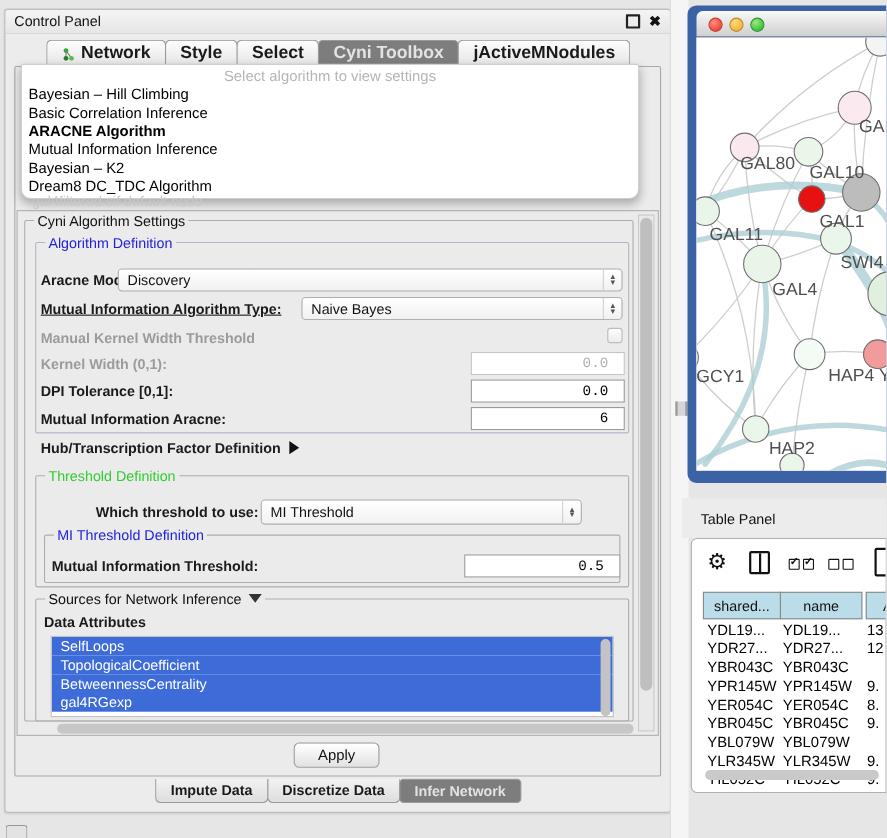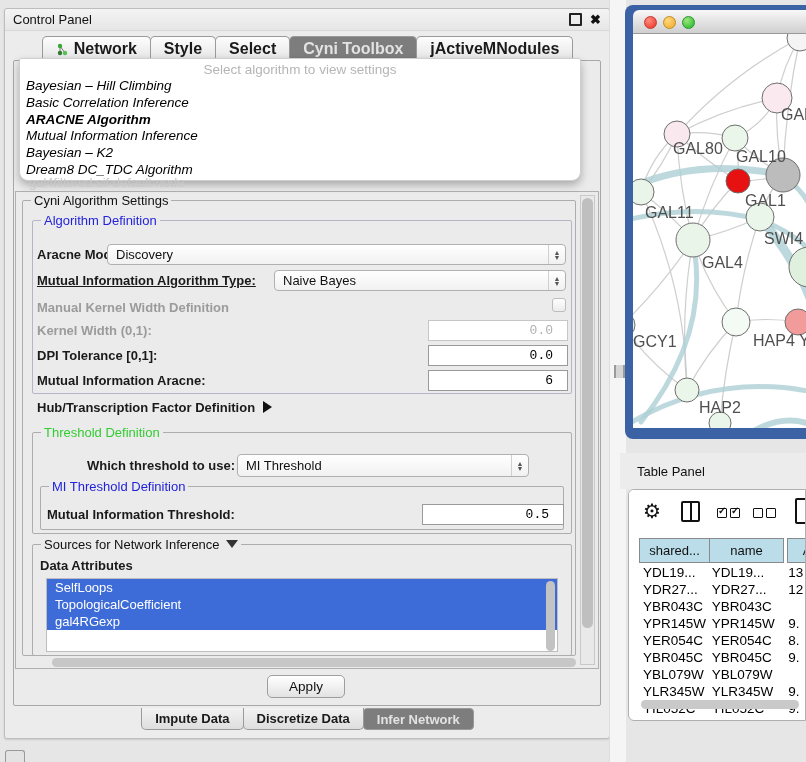--- a/index.html
+++ b/index.html
@@ -12,21 +12,21 @@
   .float-icon{width:9px;height:9px;border:2px solid #222;border-radius:1px;}
   .close-icon{font-size:13px;font-weight:bold;color:#111;line-height:10px;}
   
   .tab-row{position:absolute;left:0;top:26px;right:0;height:26px;display:flex;justify-content:center;align-items:flex-end;}
   .tab{height:25px;box-sizing:border-box;display:flex;align-items:center;gap:5px;padding:0 13px;border:1px solid #9a9a9a;border-bottom:none;border-radius:5px 5px 0 0;background:linear-gradient(#fdfdfd,#e4e4e4);font-size:16px;font-weight:bold;color:#1a1a1a;margin-right:-1px;}
   .tab.selected{background:#7d7d7d;color:#e3e3e3;}
   .big-panel{position:absolute;left:8px;top:51px;width:588px;height:646px;box-sizing:border-box;background:#ebebeb;border:1px solid #a8a8a8;border-radius:2px;}
   
   .dd-panel{position:absolute;left:14px;top:49px;width:562px;height:123px;box-sizing:border-box;background:#fff;border:1px solid #cfcfcf;border-radius:2px 2px 9px 9px;box-shadow:0 4px 9px rgba(0,0,0,.28);z-index:32;padding-top:2px;}
   .dd-placeholder{text-align:center;color:#b5b5b5;font-size:13.5px;height:17px;line-height:17px;}
-  .dd-item{font-size:13.5px;line-height:16.8px;padding-left:6px;color:#000;white-space:nowrap;font-style:italic;}
+  .dd-item{font-size:13.5px;line-height:16.8px;padding-left:6px;color:#000;white-space:nowrap;}
   .dd-bold{font-weight:bold;}
   .ghost-combo{position:absolute;left:24px;top:166px;width:540px;height:20px;color:#c7c7c7;font-size:13px;z-index:33;overflow:hidden;pointer-events:none;}
   
   .settings-panel{position:absolute;left:10px;top:182px;width:584px;height:478px;box-sizing:border-box;background:#ebebeb;border:1px solid #b0b0b0;}
   .titled-group{position:absolute;border:1px solid #adadad;border-radius:2px;box-sizing:border-box;}
   .group-title{position:absolute;top:-8px;left:8px;background:#ebebeb;padding:0 3px;font-size:13px;color:#111;white-space:nowrap;}
   .title-blue{color:#2222dd;}
   .title-green{color:#33cc33;}
   .cp-label{position:absolute;font-size:13px;font-weight:bold;color:#1a1a1a;white-space:nowrap;}
   .cp-label-gray{color:#9b9b9b;}
@@ -155,21 +155,21 @@
 
       <span class="cp-label" style="left:21px;top:81px;text-decoration:underline;">Mutual Information Algorithm Type:</span>
       <div class="combo" style="left:258px;top:78px;width:292px;">
         <span>Naive Bayes</span>
         <span class="combo-arrows">
             <span>▲</span>
             <span>▼</span>
           </span>
       </div>
 
-      <span class="cp-label cp-label-gray" style="left:21px;top:108px;">Manual Kernel Width Definition</span>
+      <span class="cp-label cp-label-gray" style="left:21px;top:108px;">Manual Kernel Width Threshold</span>
       <div class="checkbox" style="left:536px;top:106px;"></div>
 
       <span class="cp-label cp-label-gray" style="left:21px;top:131px;">Kernel Width (0,1):</span>
       <div class="field disabled" style="left:412px;top:128px;width:140px;">
         <span>0.0</span>
       </div>
 
       <span class="cp-label" style="left:21px;top:156px;">DPI Tolerance [0,1]:</span>
       <div class="field" style="left:412px;top:153px;width:140px;">
         <span>0.0</span>
@@ -206,20 +206,21 @@
       </div>
 
       <div class="titled-group" style="left:16px;top:352px;width:540px;height:112px;">
         <span class="group-title"><span>Sources for Network Inference</span><span class="tri-down"></span></span>
       </div>
       <span class="cp-label" style="left:24px;top:366px;">Data Attributes</span>
       <div class="attr-list" style="left:30px;top:386px;width:512px;height:74px;">
         <div class="attr-scroll"></div>
       <div class="attr-item">SelfLoops</div>
           <div class="attr-item">TopologicalCoefficient</div>
+          <div class="attr-item">BetweennessCentrality</div>
           <div class="attr-item">gal4RGexp</div>
         </div>
 
       <div class="hscroll"></div>
       <div class="vscroll">
           <div class="vscroll-thumb"></div>
         </div>
     </div>
 
     <div class="apply-btn">Apply</div>

